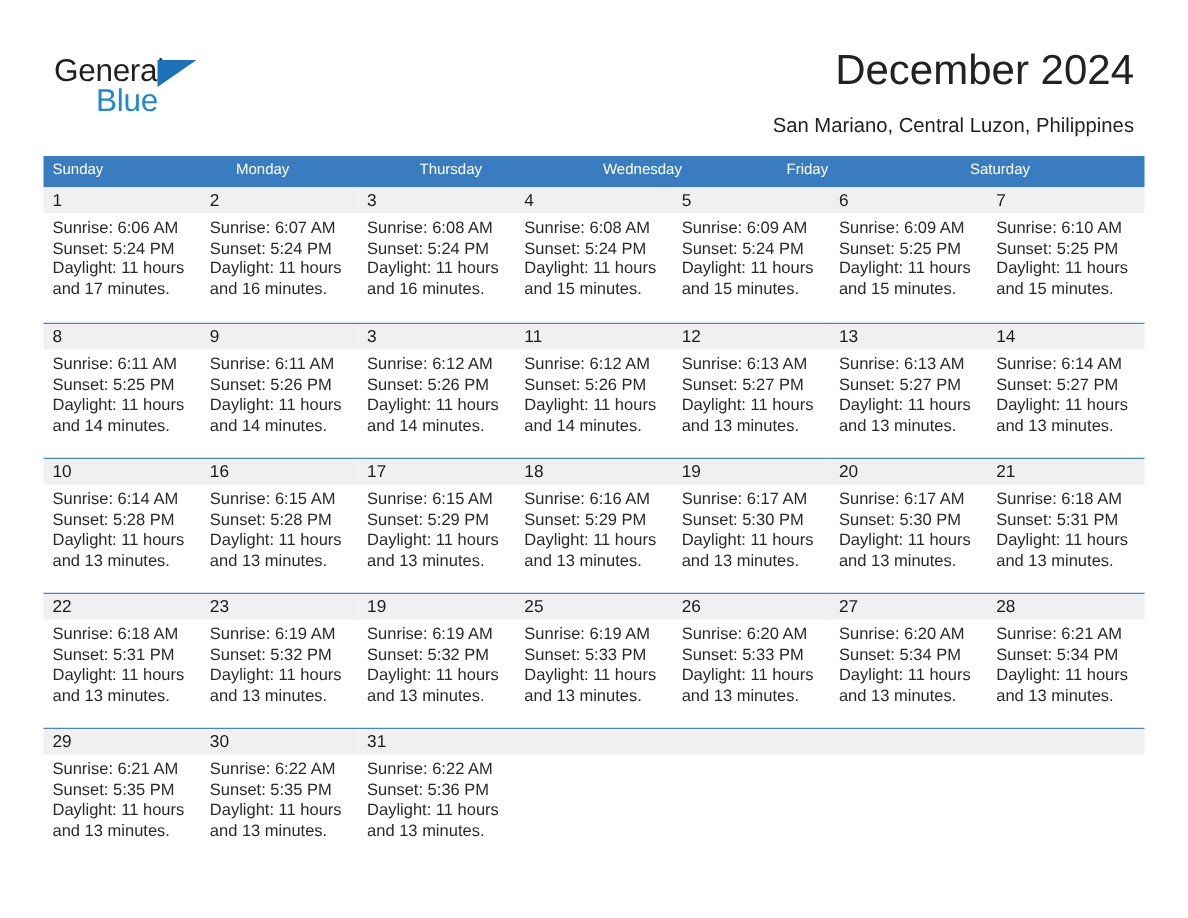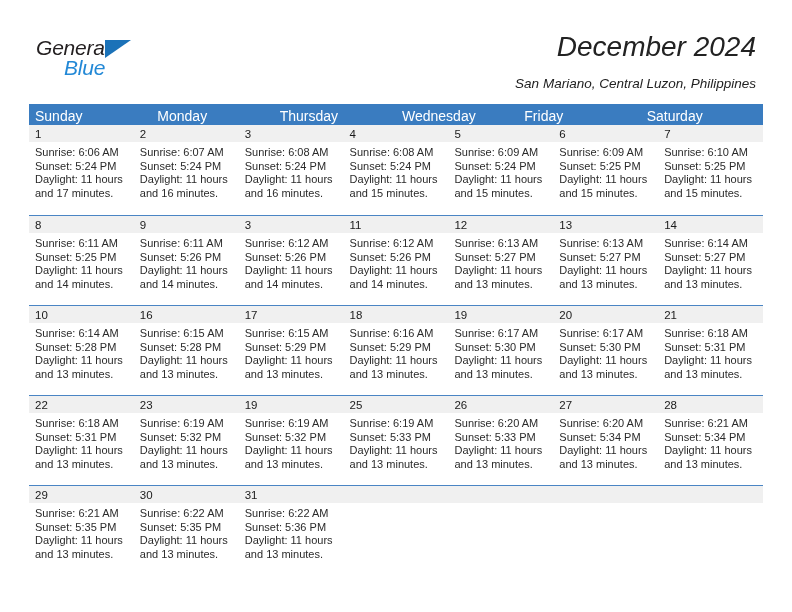--- a/index.html
+++ b/index.html
@@ -21,21 +21,20 @@
     box-sizing: border-box;
   }
 
   
   .header {
     position: absolute;
     left: 0;
     top: 0;
     width: 792px;
     height: 103px;
-    font-style: italic;
   }
   .logo {
     position: absolute;
     left: 36px;
     top: 36px;
     width: 130px;
     height: 46px;
   }
   .logo-general {
     position: absolute;
@@ -92,21 +91,21 @@
   }
   .weekday-row {
     display: flex;
     width: 734px;
     height: 21px;
     background: #3a7cc0;
   }
   .weekday {
     flex: 1 1 0;
     min-width: 0;
-    font-size: 14px;
+    font-size: 10px;
     color: #ffffff;
     padding: 4px 0 0 6px;
     box-sizing: border-box;
     white-space: nowrap;
     overflow: hidden;
   }
   .week {
     display: flex;
     width: 734px;
     height: 90px;

